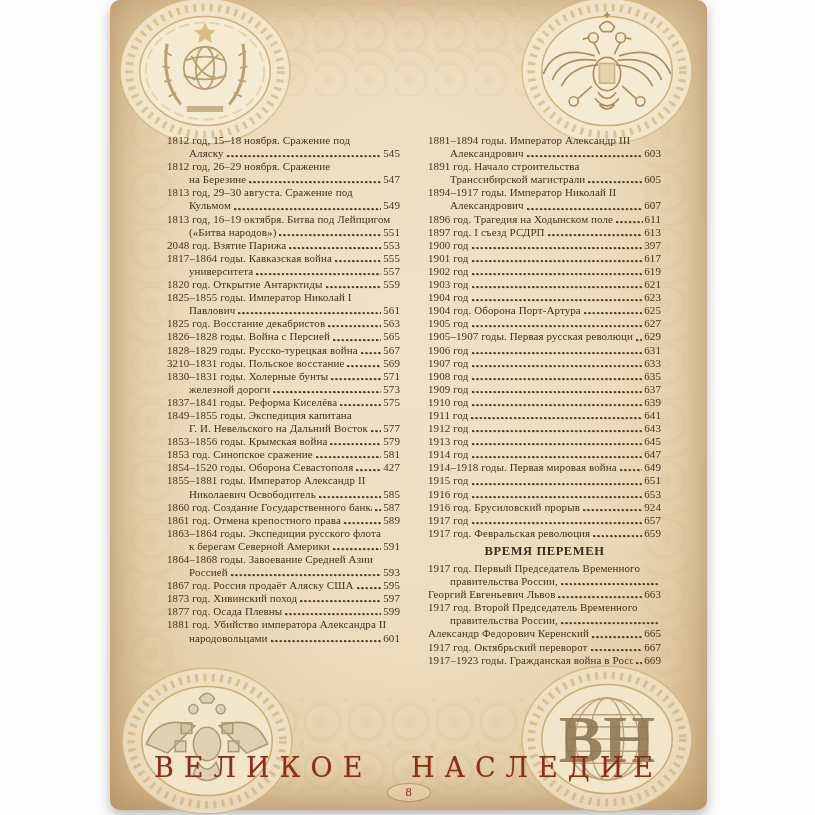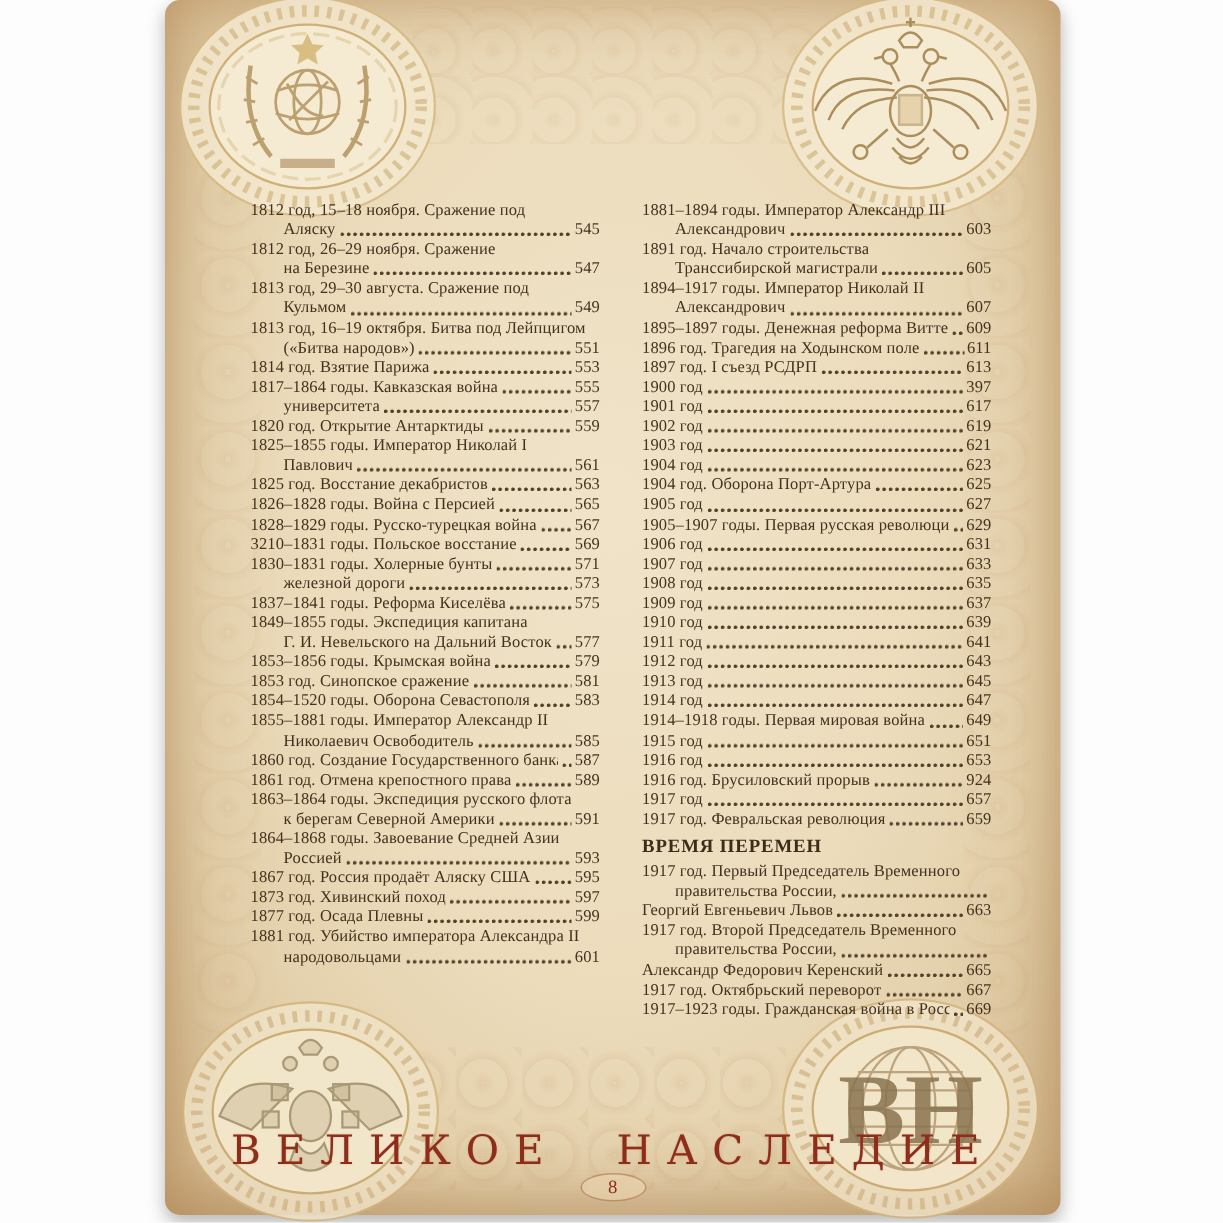--- a/index.html
+++ b/index.html
@@ -58,21 +58,21 @@
   .toc-line{display:flex;align-items:baseline;white-space:nowrap;}
   .toc-line .t{flex:0 1 auto;overflow:hidden;}
   .toc-line.ind .t{padding-left:22px;}
   .dots{
     flex:1 1 6px;height:4px;align-self:flex-end;margin:0 2px 2px 3px;min-width:6px;
     background-image:radial-gradient(circle at 1.1px 2.2px, #54412b 1.05px, rgba(0,0,0,0) 1.4px);
     background-size:4.3px 4px;background-repeat:repeat-x;background-position:left bottom;
   }
   .pg{flex:0 0 auto;}
   .toc-heading{
-    font-weight:bold;font-size:12.5px;letter-spacing:.6px;
+    text-align:center;font-weight:bold;font-size:12.5px;letter-spacing:.6px;
     margin:5px 0 4px 0;color:#3c2d1b;
   }
   
   .footer-title{
     position:absolute;left:0;right:0;top:752px;text-align:center;
     font-size:27px;color:#8e2d1a;letter-spacing:10px;word-spacing:20px;
     text-shadow:0 0 1px rgba(142,45,26,.35);
     font-family:"DejaVu Serif","Liberation Serif",serif;
   }
   .page-num-wrap{position:absolute;left:0;right:0;top:782px;text-align:center;}
@@ -194,21 +194,21 @@
       </div>
       <div class="toc-line">
         <span class="t">1813 год, 16–19 октября. Битва под Лейпцигом</span>
       </div>
       <div class="toc-line ind">
         <span class="t">(«Битва народов»)</span>
         <span class="dots"></span>
         <span class="pg">551</span>
       </div>
       <div class="toc-line">
-        <span class="t">1814 год. Взятие Парижа</span>
+        <span class="t">2048 год. Взятие Парижа</span>
         <span class="dots"></span>
         <span class="pg">553</span>
       </div>
       <div class="toc-line">
         <span class="t">1817–1864 годы. Кавказская война</span>
         <span class="dots"></span>
         <span class="pg">555</span>
       </div>
       <div class="toc-line ind">
         <span class="t">университета</span>
@@ -277,21 +277,21 @@
         <span class="pg">579</span>
       </div>
       <div class="toc-line">
         <span class="t">1853 год. Синопское сражение</span>
         <span class="dots"></span>
         <span class="pg">581</span>
       </div>
       <div class="toc-line">
         <span class="t">1854–1520 годы. Оборона Севастополя</span>
         <span class="dots"></span>
-        <span class="pg">583</span>
+        <span class="pg">427</span>
       </div>
       <div class="toc-line">
         <span class="t">1855–1881 годы. Император Александр II</span>
       </div>
       <div class="toc-line ind">
         <span class="t">Николаевич Освободитель</span>
         <span class="dots"></span>
         <span class="pg">585</span>
       </div>
       <div class="toc-line">
@@ -361,25 +361,20 @@
         <span class="dots"></span>
         <span class="pg">605</span>
       </div>
       <div class="toc-line">
         <span class="t">1894–1917 годы. Император Николай II</span>
       </div>
       <div class="toc-line ind">
         <span class="t">Александрович</span>
         <span class="dots"></span>
         <span class="pg">607</span>
-      </div>
-      <div class="toc-line">
-        <span class="t">1895–1897 годы. Денежная реформа Витте</span>
-        <span class="dots"></span>
-        <span class="pg">609</span>
       </div>
       <div class="toc-line">
         <span class="t">1896 год. Трагедия на Ходынском поле</span>
         <span class="dots"></span>
         <span class="pg">611</span>
       </div>
       <div class="toc-line">
         <span class="t">1897 год. I съезд РСДРП</span>
         <span class="dots"></span>
         <span class="pg">613</span>

